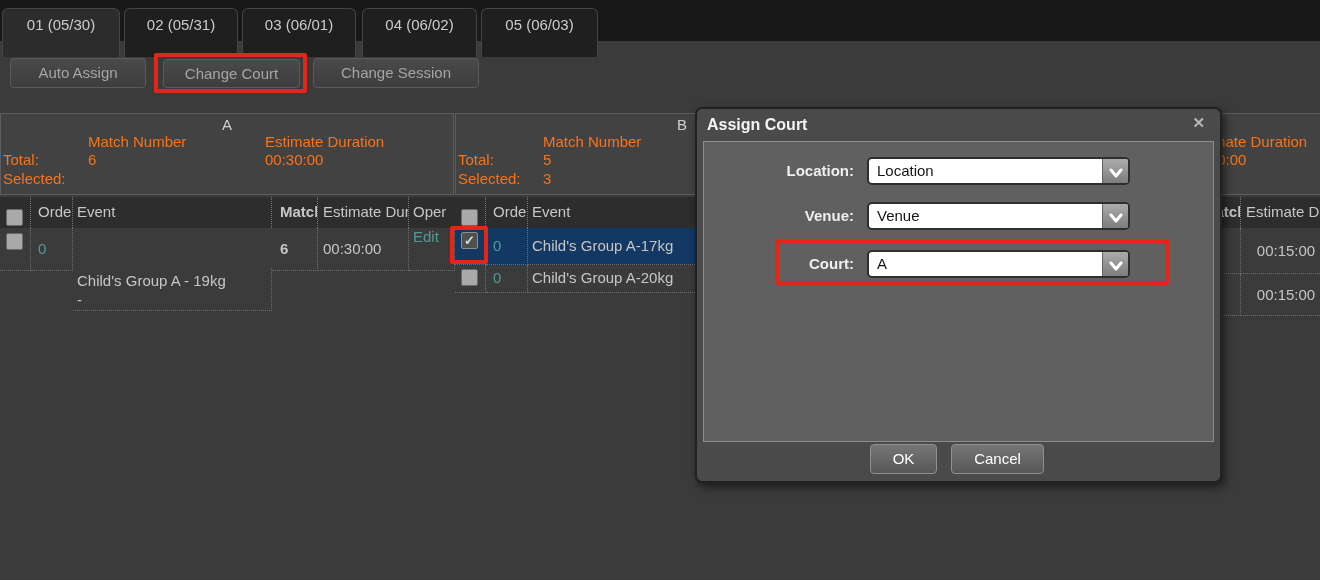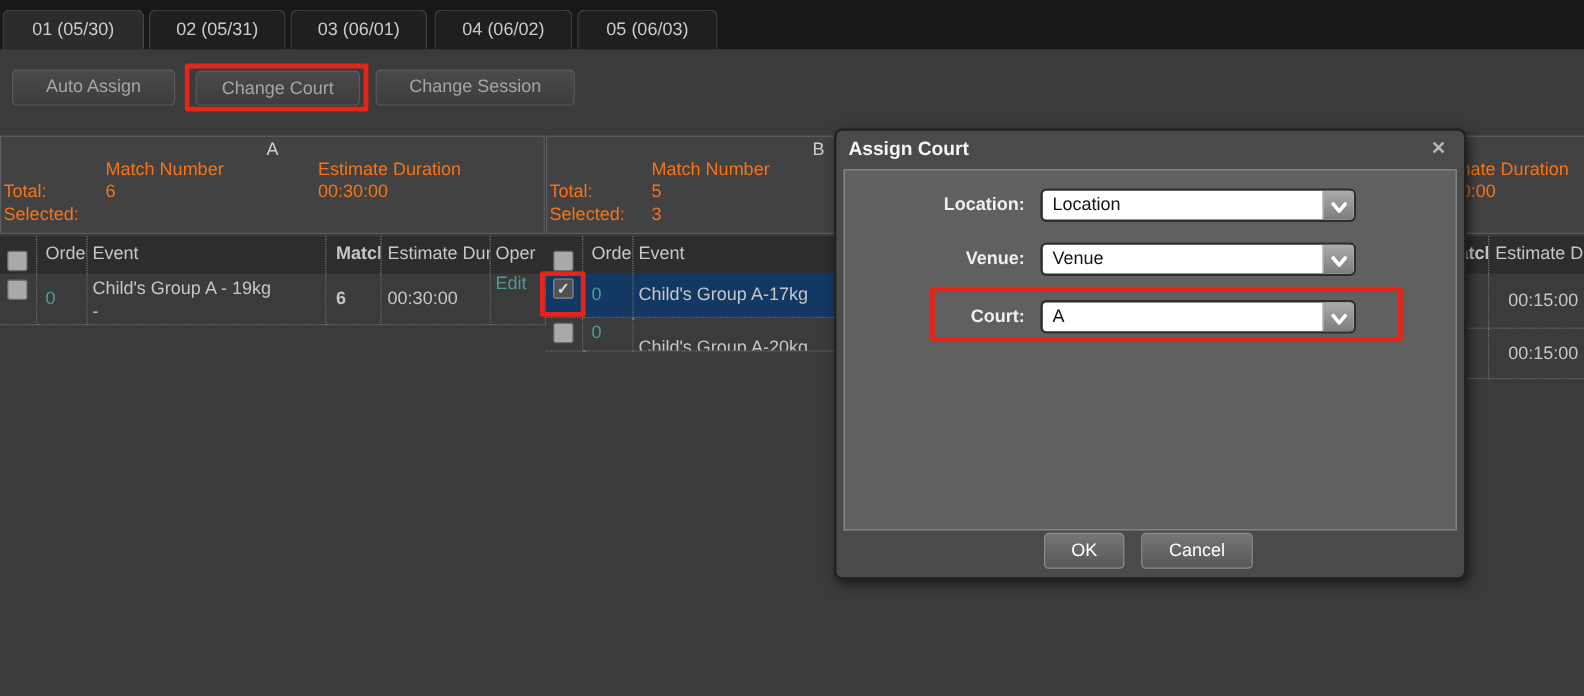--- a/index.html
+++ b/index.html
@@ -6,21 +6,21 @@
   html,body { width:1320px; height:580px; }
   body {
     position:relative; overflow:hidden;
     background:#3b3b3b;
     font-family:"Liberation Sans", sans-serif;
     font-size:15px; color:#c6c6c6;
   }
   
   .tabbar { position:absolute; top:0; left:0; right:0; height:41px; background:#181818; }
   .tab {
-    position:absolute; top:8px; height:33px; line-height:31px; text-align:center;
+    position:absolute; top:8px; height:49px; line-height:31px; text-align:center;
     background:#1f1f1f; border:1px solid #454545; border-bottom:none;
     border-radius:6px 6px 0 0; color:#cbcbcb; cursor:pointer;
   }
   .tab.active { background:#2c2c2c; }
   
   .btn {
     position:absolute; background:linear-gradient(#4a4a4a,#3d3d3d);
     border:1px solid #5b5b5b; border-radius:4px; color:#a5a5a5;
     text-align:center; cursor:pointer;
   }
@@ -48,21 +48,21 @@
   .teal { color:#4f9b98; }
   .cb {
     width:17px; height:17px; background:#a9a9a9; border:1px solid #6b6b6b;
     border-radius:2px; margin:5px 0 0 6px; cursor:pointer;
   }
   .cb.checked {
     background:#505050; border-color:#8d8d8d; color:#d9d9d9;
     font-size:13px; line-height:15px; text-align:center; font-weight:bold;
   }
   .row-sel { background:#123863; }
-  .evt2 { line-height:19px; padding-top:3px; }
+  .evt2 { line-height:19px; padding-top:3px;margin-top:40px; }
   
   .modal {
     position:absolute; left:695px; top:107px; width:527px; height:376px;
     background:#4a4a4a; border:2px solid #212121; border-radius:7px;
     box-shadow:3px 4px 10px rgba(0,0,0,0.55); z-index:20;
   }
   .m-title { position:absolute; top:7px; left:10px; color:#f4f4f4; font-weight:bold; font-size:16px; }
   .m-close { position:absolute; top:5px; right:15px; color:#b8b8b8; font-weight:bold; font-size:15px; cursor:pointer; }
   .m-body {
     position:absolute; left:6px; right:6px; top:32px; height:301px;
@@ -165,21 +165,21 @@
   <div class="cell c-event" style="padding-top:9px">Child's Group A-17kg</div>
   <div class="cell c-match"></div>
   <div class="cell c-est"></div>
   <div class="cell c-oper"></div>
 </div>
 <div class="trow" style="left:455px;top:265px;height:28px">
   <div class="cell c-check">
       <div class="cb" style="margin-top:4px"></div>
     </div>
   <div class="cell c-order teal" style="padding-top:4px">0</div>
-  <div class="cell c-event" style="padding-top:16px">Child's Group A-20kg</div>
+  <div class="cell c-event" style="padding-top:4px">Child's Group A-20kg</div>
   <div class="cell c-match"></div>
   <div class="cell c-est"></div>
   <div class="cell c-oper"></div>
 </div>
 
 <div class="panel-head" style="left:923px">
   <div class="ph-item" style="left:264px;top:19px">Estimate Duration</div>
   <div class="ph-item" style="left:264px;top:37px">00:30:00</div>
 </div>
 <div class="thead" style="left:923px">

